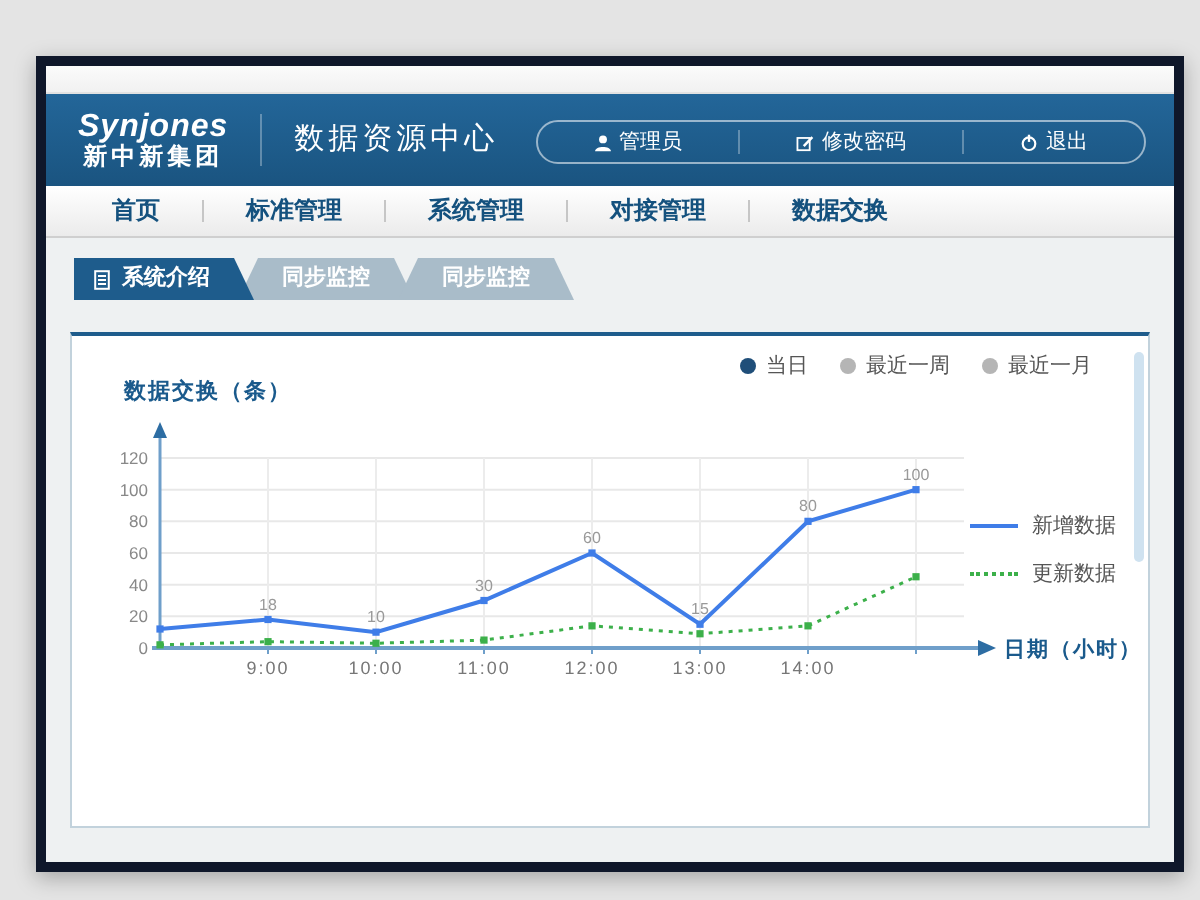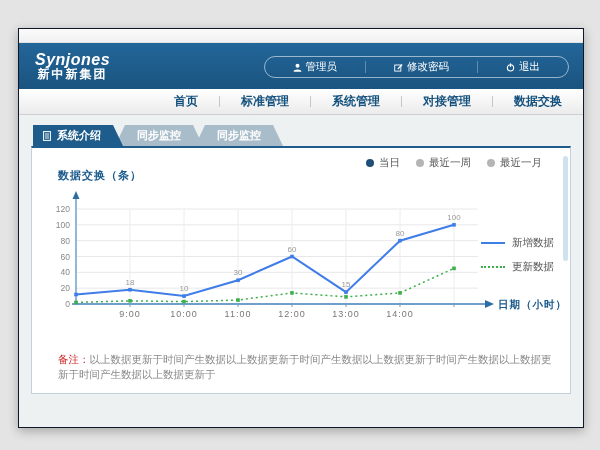--- a/index.html
+++ b/index.html
@@ -3,45 +3,45 @@
 <meta charset="utf-8">
 <style>
   html,body{margin:0;padding:0;}
   body{
     width:600px;height:450px;overflow:hidden;position:relative;
     background:#e4e4e4;
     font-family:"Liberation Sans","DejaVu Sans",sans-serif;
   }
   .window{
     position:absolute;left:18px;top:28px;width:564px;height:398px;
-    background:#c2410c;border:1px solid #0f172a;
+    background:#c2410c;border:5px solid #0f172a;
     box-shadow:0 3px 10px rgba(0,0,0,.28);
   }
   .topstrip{height:13px;background:linear-gradient(#fbfbfb,#f1f1f1);border-bottom:1px solid #e2e2e2;}
   
   .appbar{height:46px;background:linear-gradient(#236699,#1a5480);position:relative;display:flex;align-items:center;color:#fff;}
   .logo{margin-left:16px;text-align:center;line-height:1;}
   .logo .l1{font-size:16px;font-weight:bold;font-style:italic;letter-spacing:.5px;display:block;}
   .logo .l2{font-size:12px;font-weight:bold;letter-spacing:2px;display:block;margin-top:0;}
   .apptitle{margin-left:16px;padding-left:16px;font-size:15px;letter-spacing:2px;border-left:1px solid rgba(255,255,255,.3);height:26px;line-height:26px;}
   .actions{position:absolute;right:14px;top:13px;display:flex;align-items:center;height:20px;border:1px solid rgba(255,255,255,.55);border-radius:11px;}
   .hbtn{display:flex;align-items:center;gap:4px;padding:0 28px;font-size:10.5px;color:#fff;cursor:pointer;border-left:1px solid rgba(255,255,255,.3);height:12px;}
   .hbtn:first-child{border-left:none;}
   .hbtn .ic{display:flex;align-items:center;}
   
-  .nav{height:25px;background:linear-gradient(#ffffff,#ebebeb);border-bottom:1px solid #cfcfcf;display:flex;align-items:center;padding-left:12px;justify-content:flex-end;}
+  .nav{height:25px;background:linear-gradient(#ffffff,#ebebeb);border-bottom:1px solid #cfcfcf;display:flex;align-items:center;padding-left:12px;}
   .nav-item{font-size:12px;font-weight:bold;color:#14517e;padding:0 21px;cursor:pointer;line-height:25px;}
   .nav-sep{width:1px;height:11px;background:#c6c6c6;}
   
   .content{position:relative;height:312px;background:#eef1f2;padding-top:10px;box-sizing:border-box;}
   .tabs{display:flex;margin-left:14px;height:21px;}
   .tab{position:relative;color:#fff;font-size:11px;font-weight:bold;line-height:21px;display:flex;align-items:center;gap:6px;cursor:pointer;white-space:nowrap;}
   .tab.active{background:#1e5c8c;padding:0 22px 0 10px;clip-path:polygon(0 0,calc(100% - 10px) 0,100% 100%,0 100%);z-index:2;}
   .tab.inactive{background:#a9bcc9;padding:0 22px;clip-path:polygon(10px 0,calc(100% - 10px) 0,100% 100%,0 100%);margin-left:-8px;z-index:1;}
-  .panel{position:relative;margin:0 12px;height:248px;background:#fff;border:1px solid #c2d2dc;border-top:2px solid #1e5c8c;box-sizing:border-box;}
+  .panel{position:relative;margin:16px 12px;height:248px;background:#fff;border:1px solid #c2d2dc;border-top:2px solid #1e5c8c;box-sizing:border-box;}
   
   .radios{position:absolute;top:8px;right:28px;display:flex;gap:16px;align-items:center;}
   .radio{display:flex;align-items:center;gap:5px;font-size:10.5px;color:#555;cursor:pointer;}
   .dot{width:8px;height:8px;border-radius:50%;background:#b5b5b5;}
   .radio.sel .dot{background:#1f4e79;}
   .ylabel{position:absolute;left:26px;top:20px;font-size:11px;font-weight:bold;color:#1a5a8c;letter-spacing:1px;}
   .chart-wrap{position:absolute;left:14px;top:38px;}
   
   .legend{position:absolute;right:16px;top:88px;}
   .legend-row{display:flex;align-items:center;gap:7px;margin-bottom:10px;}
@@ -58,20 +58,21 @@
 
 <div class="window">
 
   <div class="topstrip"></div>
 
   <div class="appbar">
     <div class="logo">
       <span class="l1">Synjones</span>
       <span class="l2">新中新集团</span>
     </div>
+    <div class="apptitle">数据资源中心</div>
     <div class="actions">
         <span class="hbtn">
           <span class="ic">
             <svg width="9" height="9" viewBox="0 0 10 10">
               <circle cx="5" cy="3" r="2.2" fill="#fff"></circle>
               <path d="M0.6 9.6 C0.6 6.4 9.4 6.4 9.4 9.6 Z" fill="#fff"></path>
             </svg>
           </span>
           <span>管理员</span>
         </span>
@@ -219,19 +220,16 @@
             <span class="sample" style="border-top-color: rgb(63, 125, 232);"></span>
             <span class="legend-label">新增数据</span>
           </div>
           <div class="legend-row">
             <span class="sample dotted" style="border-top-color: rgb(60, 176, 74);"></span>
             <span class="legend-label">更新数据</span>
           </div>
         </div>
       <div class="scrollthumb"></div>
 
-      <div class="note">
-        <span class="prefix">备注：</span><span>以上数据更新于时间产生数据以上数据更新于时间产生数据以上数据更新于时间产生数据以上数据更新于时间产生数据以上数据更新于</span>
-      </div>
     </div>
   </div>
 
 </div>
 
 </body></html>

